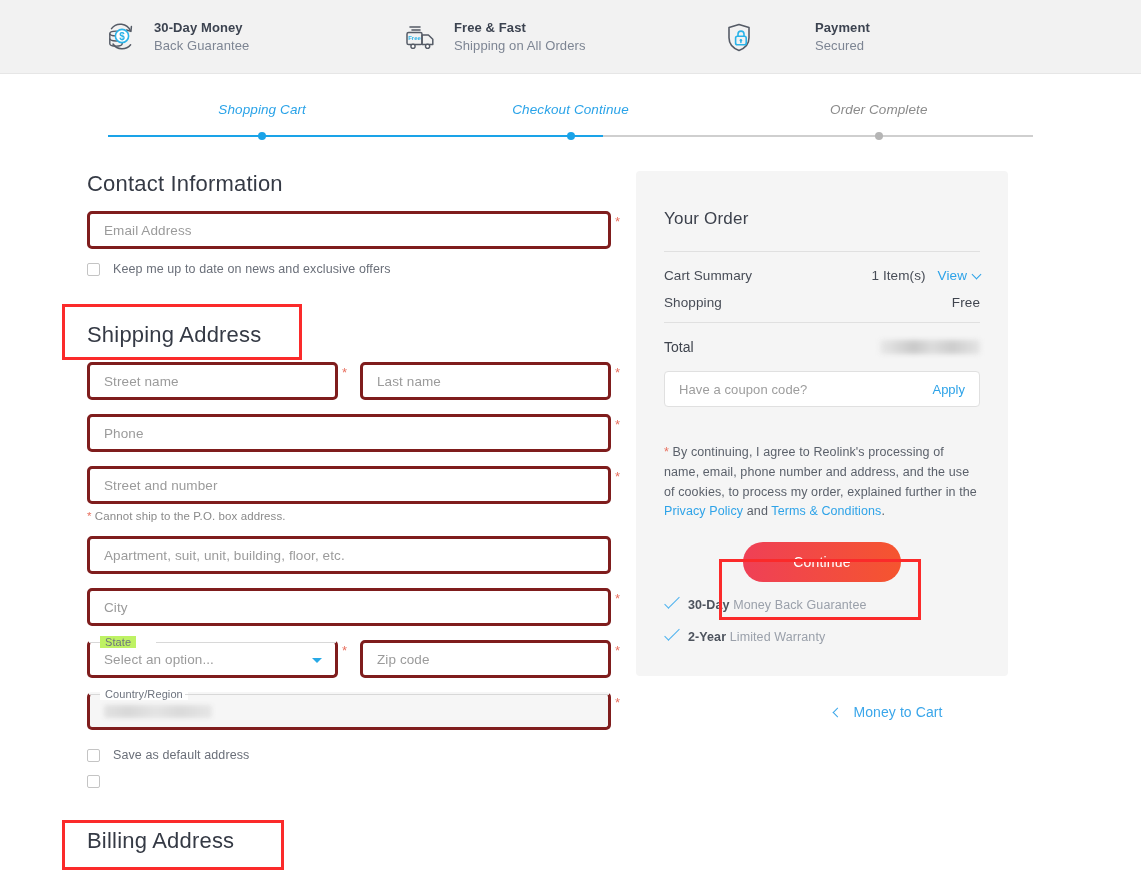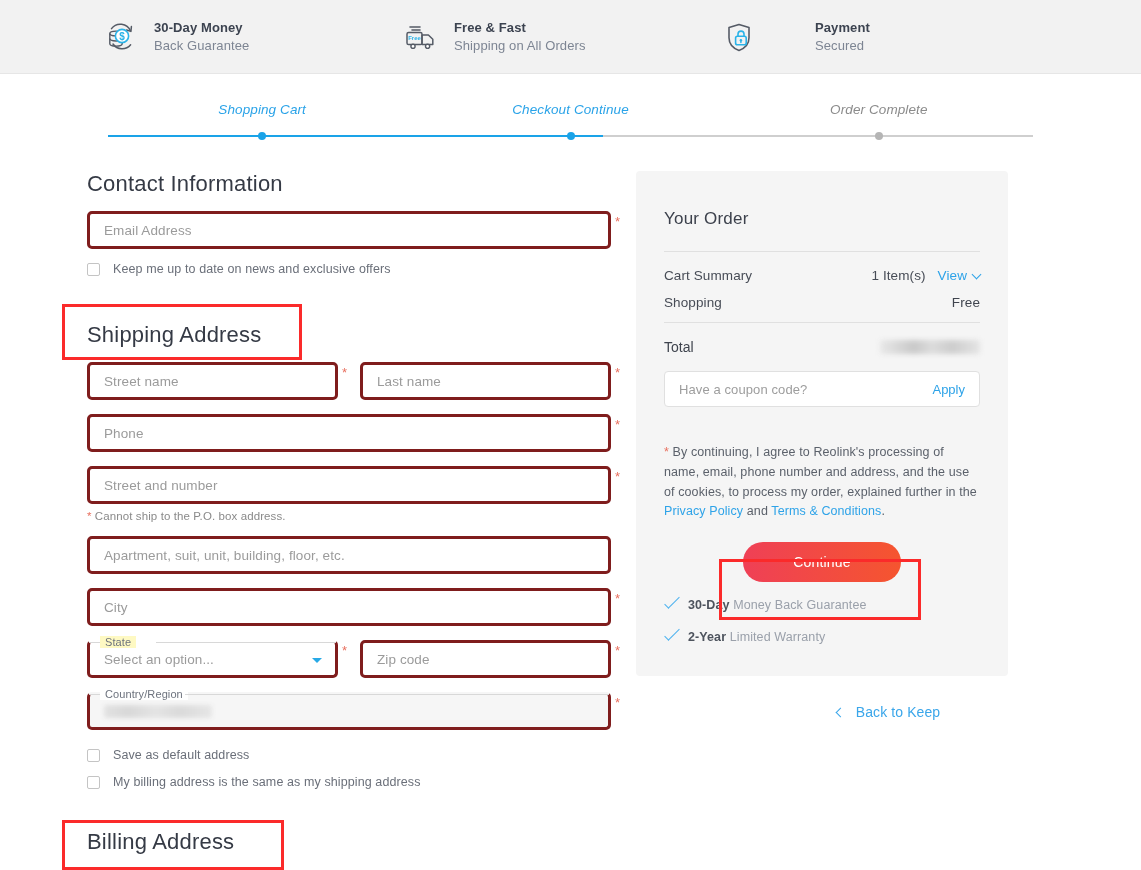--- a/index.html
+++ b/index.html
@@ -77,21 +77,21 @@
   .req {
     position: absolute; right: -12px; top: 1px;
     color: #e8705f; font-size: 13px; line-height: 1;
   }
   .fld.disabled { background: #f6f6f6; }
 
   
   .fld.notched { border-top-color: transparent; }
   .fld.notched .legend {
     position: absolute; top: -7px; left: 10px;
-    background: #fef9c3; padding: 0 5px;
+    background: #bef264; padding: 0 5px;
     font-size: 11px; color: #6d737e; letter-spacing: .1px;
   }
   .fld.notched::before {
     content: ""; position: absolute; top: -1px; left: -1px; width: 11px;
     height: 1px; background: #d8d8d8;
   }
   .fld.notched::after {
     content: ""; position: absolute; top: -1px; right: -1px; left: auto;
     height: 1px; background: #d8d8d8;
   }
@@ -352,21 +352,20 @@
           <span class="req">*</span>
         </div>
       </div>
 
       <div class="cbrow" style="margin-top:18px">
         <div class="cbox"></div>
         <span class="cblab">Save as default address</span>
       </div>
       <div class="cbrow">
         <div class="cbox"></div>
-        <span class="cblab">My billing address is the same as my shipping address</span>
       </div>
 
       <h2 class="sec" id="billing-heading">Billing Address</h2>
     </div>
 
     <div class="col-right">
       <div class="order">
         <h3>Your Order</h3>
         <div class="hr"></div>
 
@@ -407,21 +406,21 @@
           <span><b>30-Day</b><span> Money Back Guarantee</span></span>
         </div>
         <div class="perk">
           <span class="tick"></span>
           <span><b>2-Year</b><span> Limited Warranty</span></span>
         </div>
       </div>
 
       <div class="backcart">
         <span class="chev-l"></span>
-        <span>Back to Keep</span>
+        <span>Money to Cart</span>
       </div>
     </div>
   </div>
 
   <div class="anno" id="anno-shipping"></div>
   <div class="anno" id="anno-continue"></div>
   <div class="anno" id="anno-billing"></div>
 
 </div>
 

